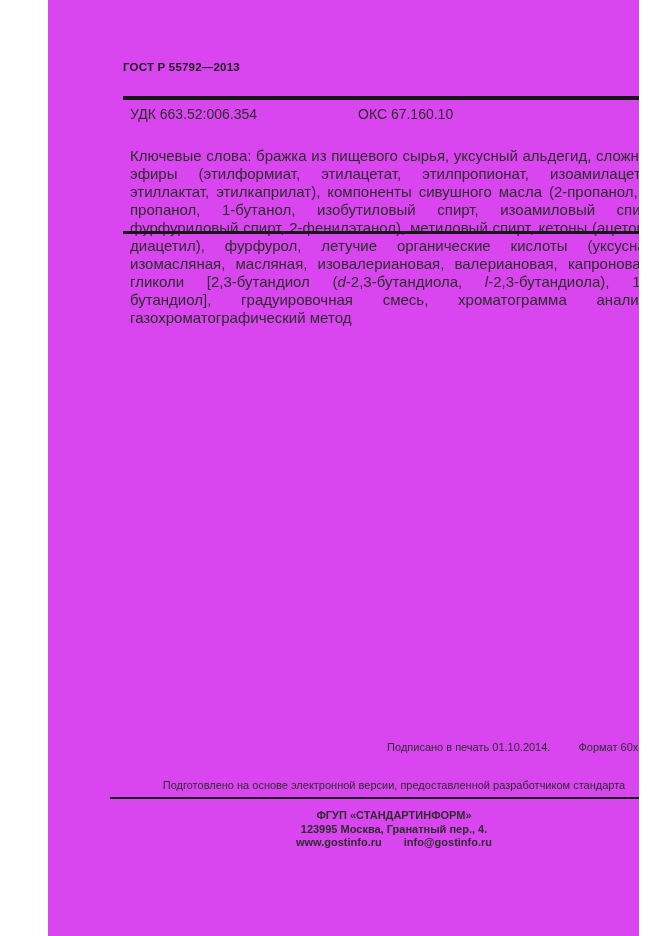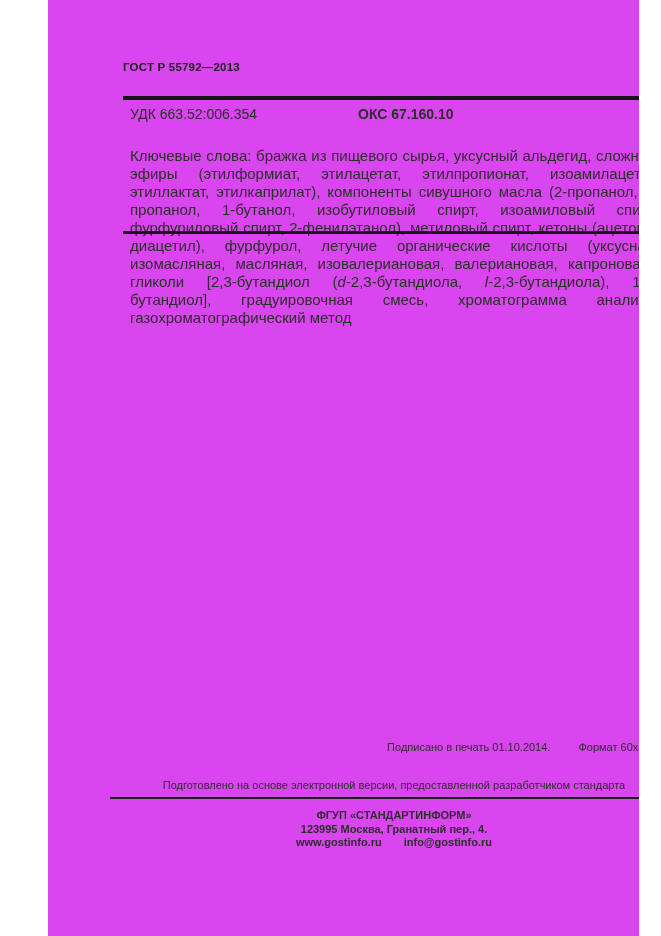--- a/index.html
+++ b/index.html
@@ -35,21 +35,20 @@
     position: absolute;
     left: 82px;
     top: 106px;
     width: 528px;
     font-size: 14px;
   }
   .codes .oks {
     position: absolute;
     left: 228px;
     top: 0;
-    font-weight: bold;
   }
   .keywords {
     position: absolute;
     left: 82px;
     top: 132px;
     width: 528px;
     font-size: 15px;
     line-height: 18px;
     text-align: justify;
     color: #2d2d2d;

